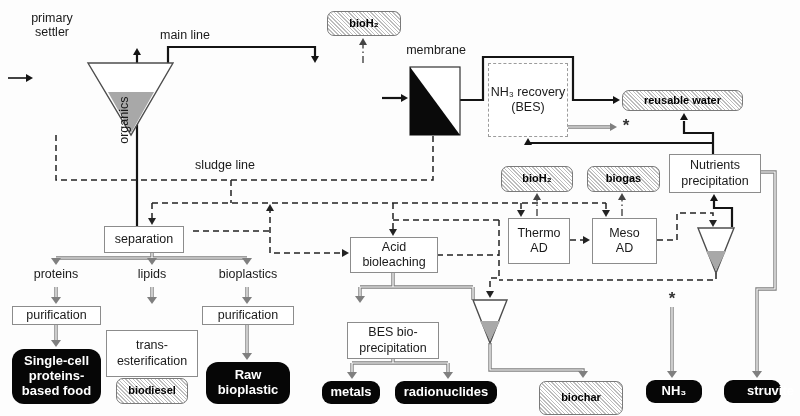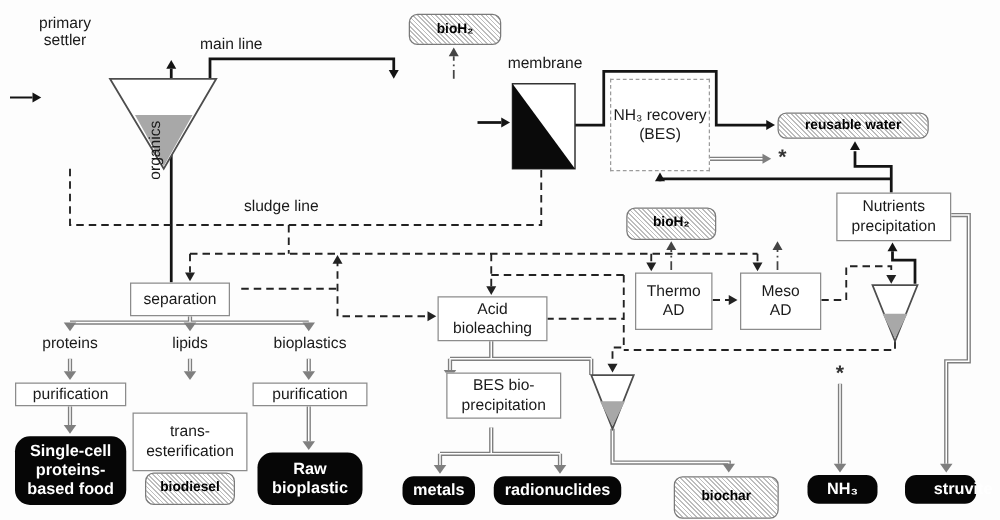--- a/index.html
+++ b/index.html
@@ -162,28 +162,29 @@
   <div class="lbl star" style="left:619px;top:116px;width:14px;">*</div>
   <div class="lbl star" style="left:665px;top:289px;width:14px;">*</div>
 
   <div class="node dashedbox" style="left:488px;top:63px;width:80px;height:74px;">NH₃ recovery (BES)</div>
   <div class="node box" style="left:669px;top:154px;width:92px;height:39px;">Nutrients precipitation</div>
   <div class="node box" style="left:508px;top:218px;width:62px;height:46px;">Thermo
 AD</div>
   <div class="node box" style="left:592px;top:218px;width:65px;height:46px;">Meso
 AD</div>
   <div class="node box" style="left:350px;top:237px;width:88px;height:36px;">Acid bioleaching</div>
-  <div class="node box" style="left:347px;top:298px;width:92px;height:37px;margin-left:10px;">BES bio-precipitation</div>
+  <div class="node box" style="left:347px;top:322px;width:92px;height:37px;">BES bio-precipitation</div>
   <div class="node box" style="left:104px;top:226px;width:80px;height:27px;">separation</div>
   <div class="node box" style="left:12px;top:306px;width:89px;height:19px;">purification</div>
   <div class="node box" style="left:106px;top:306px;width:92px;height:47px;margin-top:24px;">trans-esterification</div>
   <div class="node box" style="left:202px;top:306px;width:92px;height:19px;">purification</div>
 
   <div class="node hatch" style="left:327px;top:11px;width:74px;height:25px;">bioH₂</div>
   <div class="node hatch" style="left:501px;top:166px;width:72px;height:26px;">bioH₂</div>
+  <div class="node hatch" style="left:587px;top:166px;width:73px;height:26px;">biogas</div>
   <div class="node hatch" style="left:622px;top:90px;width:121px;height:21px;">reusable water</div>
   <div class="node hatch" style="left:116px;top:378px;width:72px;height:26px;">biodiesel</div>
   <div class="node hatch" style="left:539px;top:381px;width:84px;height:34px;">biochar</div>
 
   <div class="node blackbox" style="left:12px;top:349px;width:89px;height:55px;border-radius:12px;">Single-cell proteins-based food</div>
   <div class="node blackbox" style="left:206px;top:362px;width:84px;height:42px;border-radius:12px;">Raw bioplastic</div>
   <div class="node blackbox" style="left:322px;top:381px;width:58px;height:23px;">metals</div>
   <div class="node blackbox" style="left:395px;top:381px;width:102px;height:23px;">radionuclides</div>
   <div class="node blackbox" style="left:646px;top:380px;width:56px;height:23px;">NH₃</div>
   <div class="node blackbox" style="left:724px;top:380px;width:57px;height:23px;padding-left:36px;">struvite</div>

